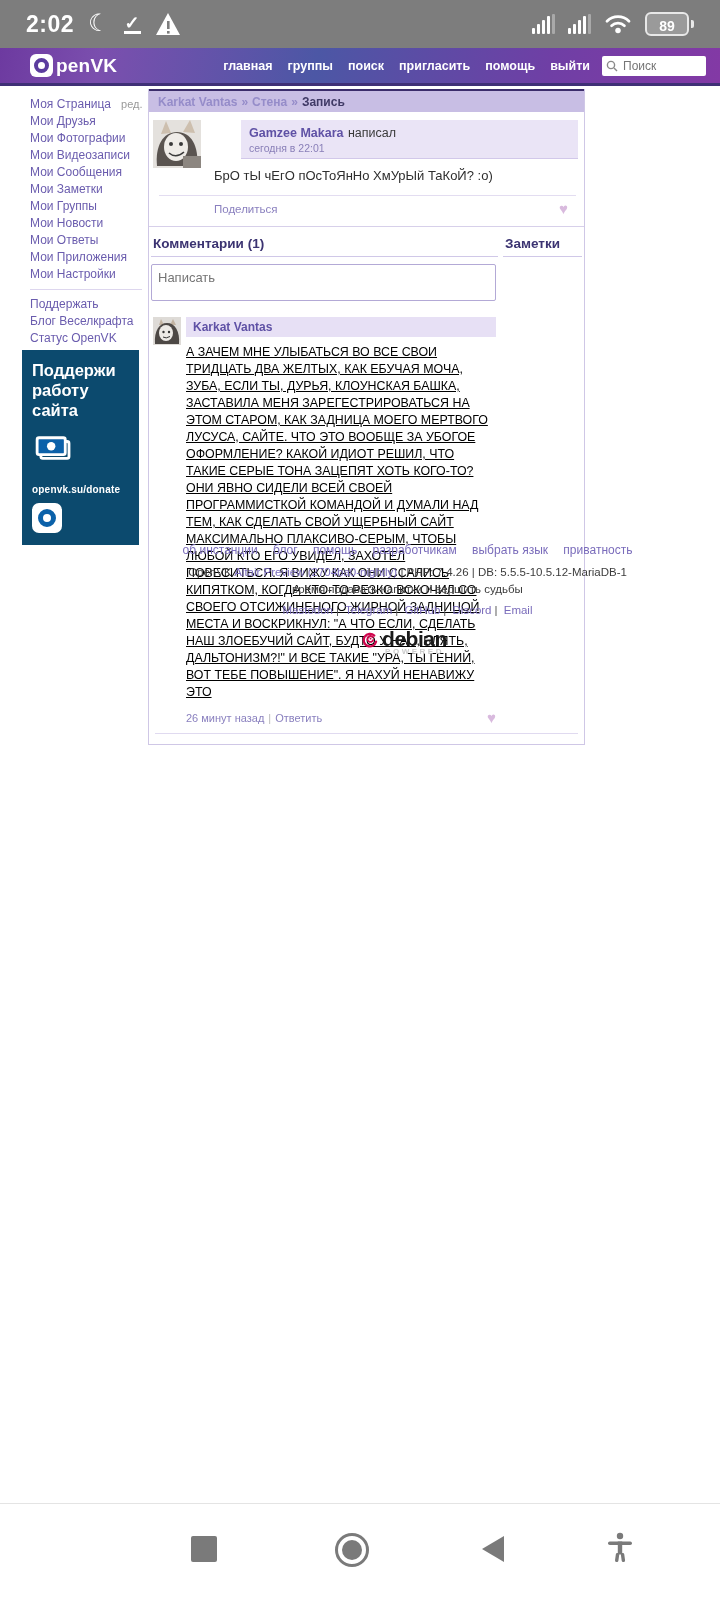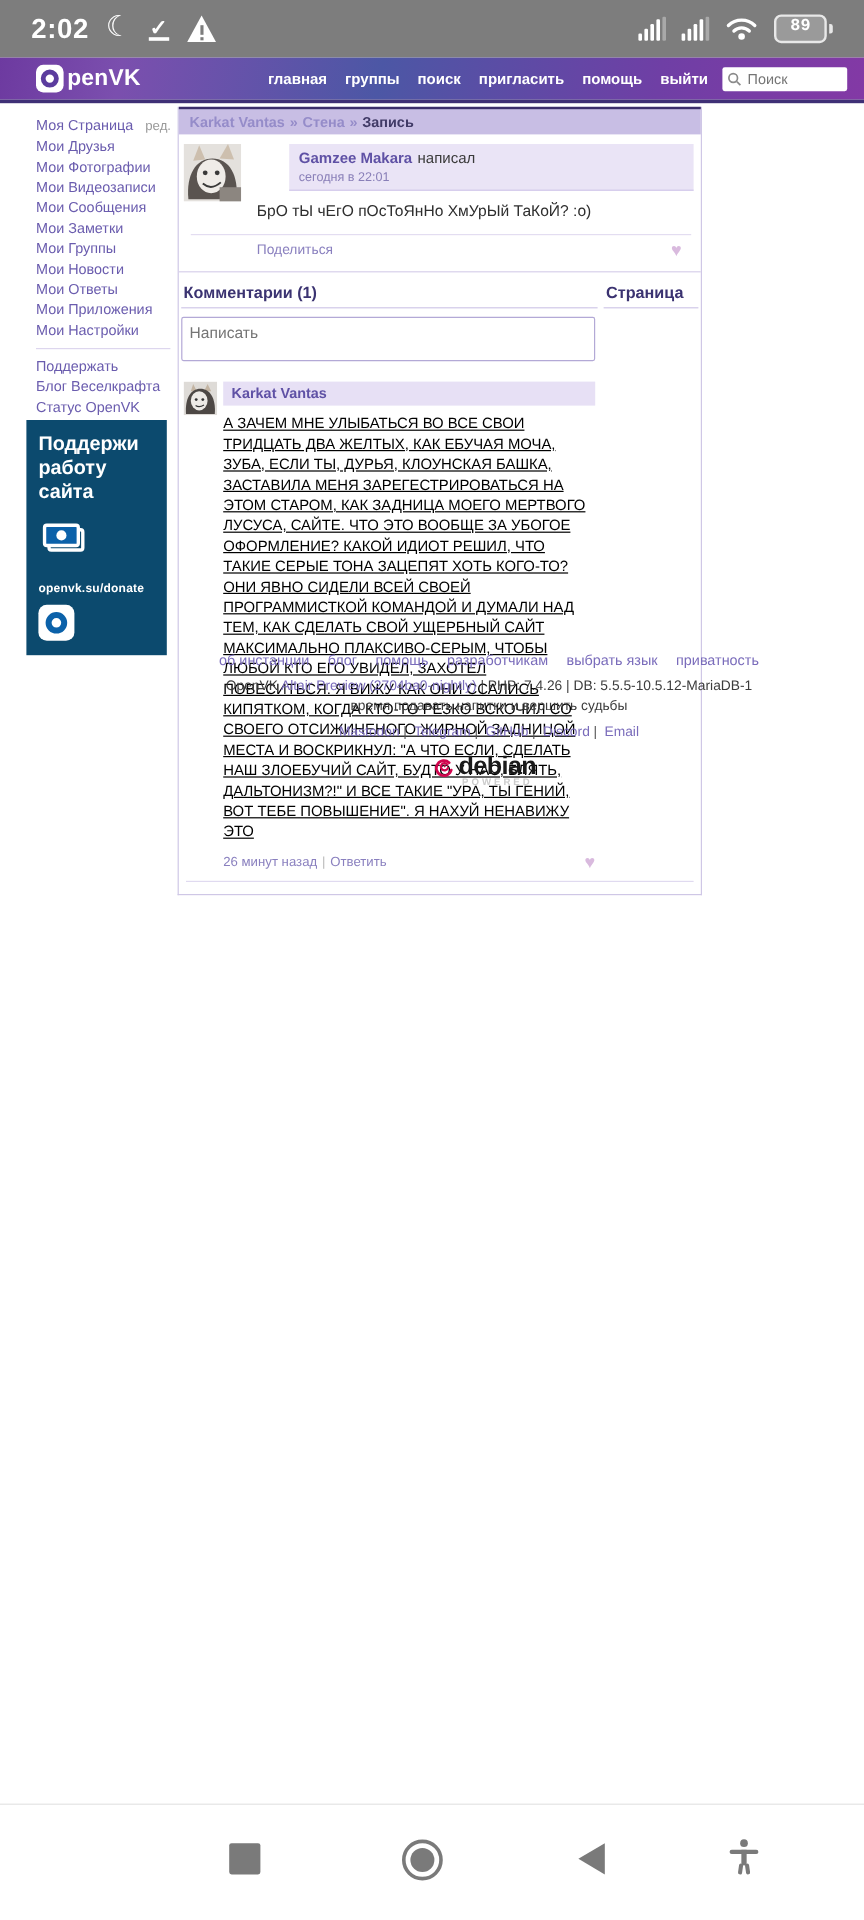--- a/index.html
+++ b/index.html
@@ -19,21 +19,21 @@
   .sb-check{font-size:18px;font-weight:bold;border-bottom:3px solid #fff;line-height:16px;padding:0 1px;}
   .sig{display:flex;align-items:flex-end;gap:2px;height:20px;}
   .sig i{display:block;width:3px;background:#fff;border-radius:1px;}
   .sig i.dim{background:#a9a9a9;}
   .wifi{position:relative;width:28px;height:22px;}
   .battery{
     display:flex;align-items:center;font-size:14px;font-weight:bold;color:#fff;
   }
   .battery .shell{
     border:2px solid #e8e8e8;border-radius:6px;width:40px;height:20px;display:flex;
-    align-items:flex-start;justify-content:center;background:#9a9a9a;font-family:Liberation Mono, monospace;
+    align-items:flex-end;justify-content:center;background:#9a9a9a;
   }
   .battery .cap{width:3px;height:8px;background:#e8e8e8;border-radius:0 2px 2px 0;margin-left:2px;}
   
   .app-header{
     position:absolute;top:48px;left:0;width:720px;height:38px;box-sizing:border-box;
     background:linear-gradient(100deg,#6d3aa0 0%,#7b4fae 14%,#4c57a5 44%,#6f3fa5 76%,#8339a5 100%);
     border-bottom:3px solid #3f3076;
     display:flex;align-items:center;padding:0 14px 0 30px;
   }
   .logo{display:flex;align-items:center;gap:3px;}
@@ -285,21 +285,21 @@
     <hr class="post-rule">
     <div class="share-row">
       <a href="#">Поделиться</a>
       <span class="heart">♥</span>
     </div>
   </div>
 
   <div class="comments-wrap">
     <div class="col-heads">
       <div class="h left">Комментарии (1)</div>
-      <div class="h right">Страница</div>
+      <div class="h right">Заметки</div>
     </div>
     <div class="comment-col">
       <textarea class="write" placeholder="Написать" style=""></textarea>
 
       <div class="comment">
         <svg class="avatar-sm" viewBox="0 0 28 28">
           <rect width="28" height="28" fill="#dedbd7"></rect>
           <polygon points="6,8 8,2 11,8" fill="#c3b4a2"></polygon>
           <polygon points="17,8 20,2 23,8" fill="#c3b4a2"></polygon>
           <path d="M2 27 C1 14 6 6 14 6 C22 6 27 14 26 27 Z" fill="#4d4845"></path>

